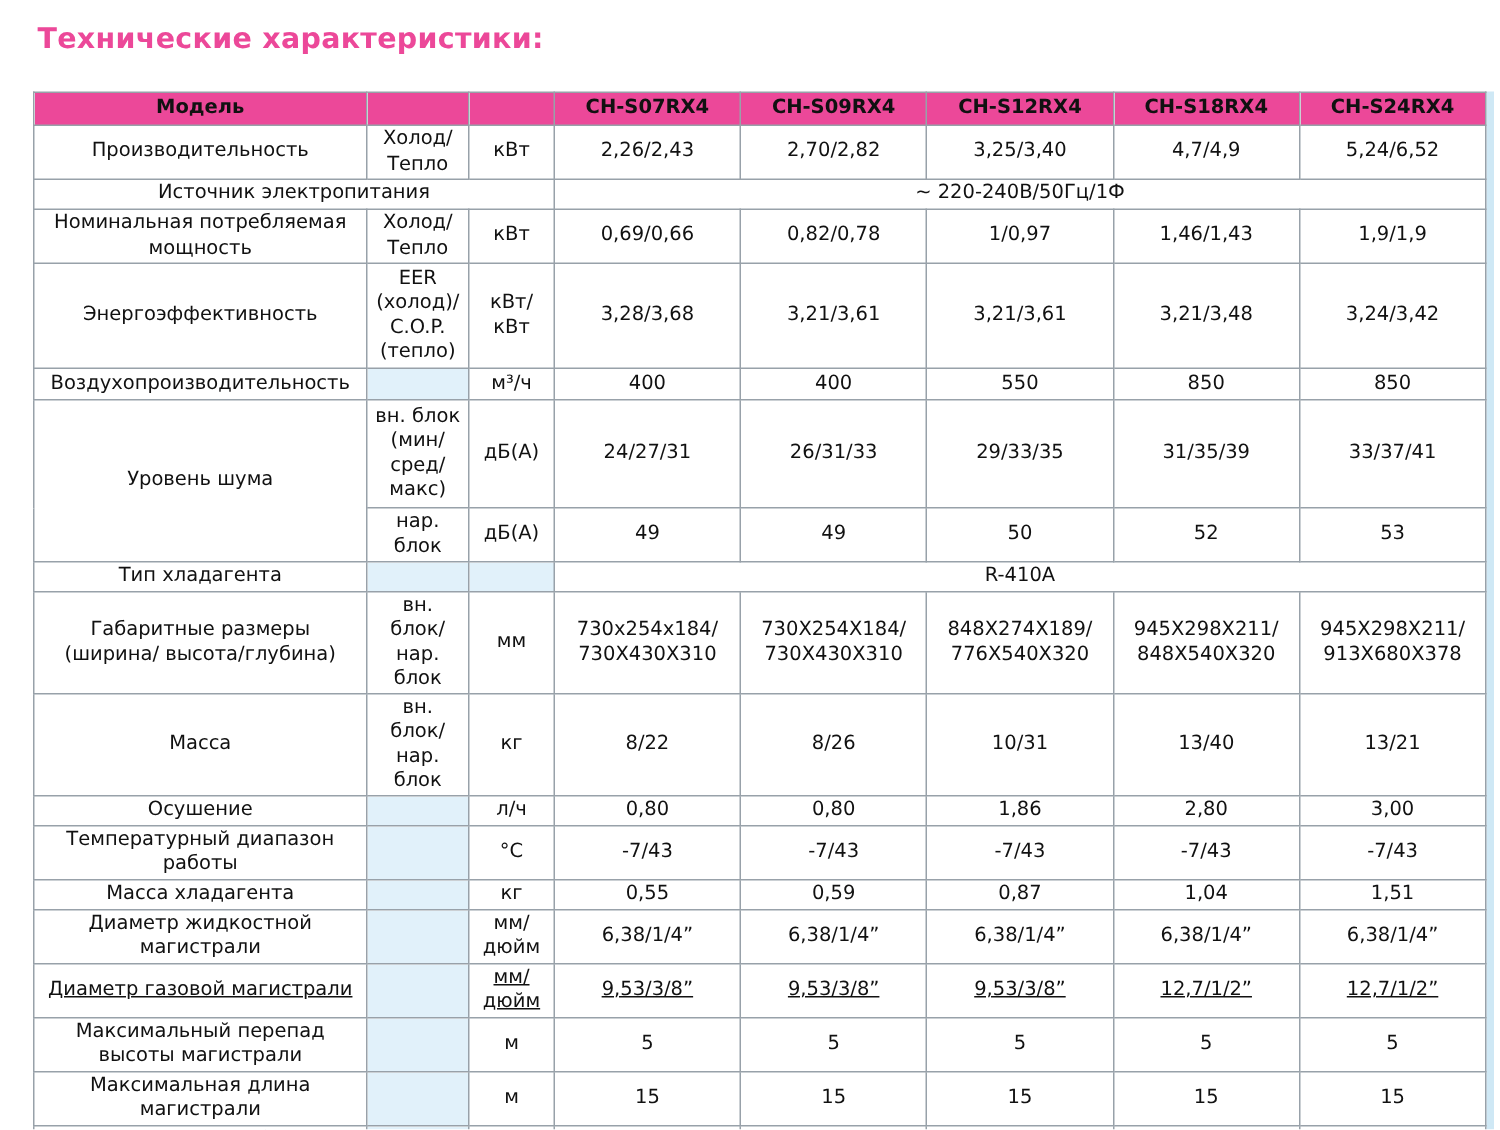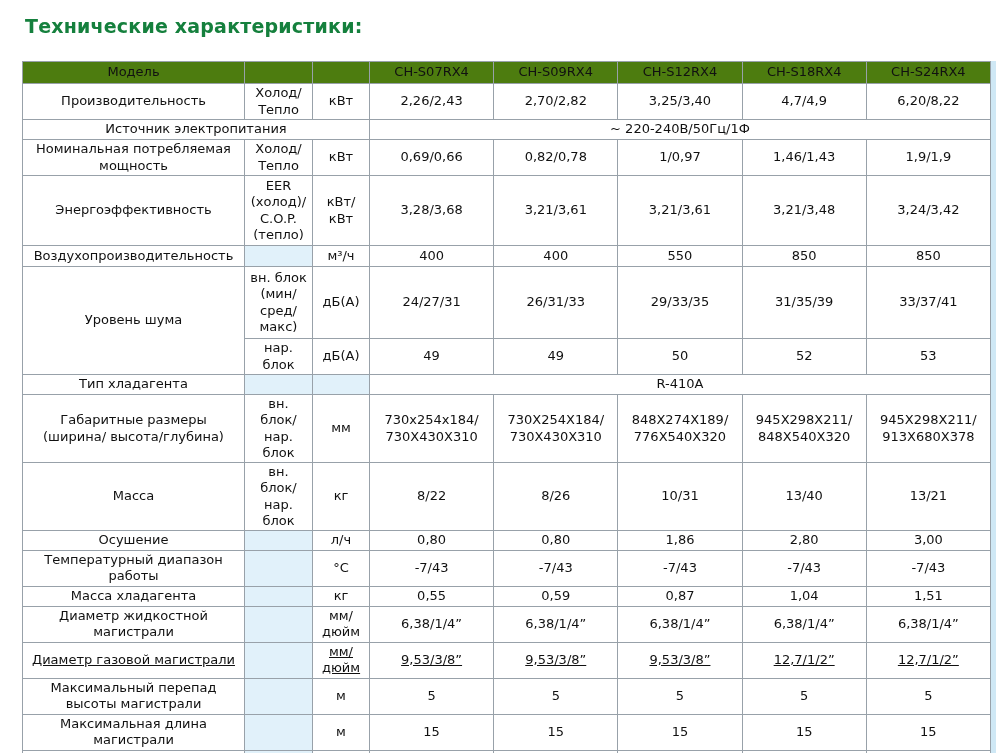--- a/index.html
+++ b/index.html
@@ -6,30 +6,30 @@
   .page{width:1000px;height:753px;background:#fff;overflow:hidden;
         font-family:"DejaVu Sans","Liberation Sans",sans-serif;color:#111;}
   .title{font-size:19px;font-weight:bold;margin:15px 0 0 25px;letter-spacing:0.2px;}
   .table-wrap{display:inline-block;margin:24px 0 0 22px;
         border-right:5px solid #cfe8f5;border-bottom:8px solid #cfe8f5;}
   table.spec{border-collapse:collapse;table-layout:fixed;width:969px;}
   table.spec td{border:1px solid #98a1a9;font-size:13px;line-height:1.25;
         padding:1px 4px;text-align:center;vertical-align:middle;
         overflow:hidden;word-wrap:break-word;}
   td.label{text-align:left;padding-left:6px;}
-  td.hdr{background:#4d7c0f;font-weight:normal;}
+  td.hdr{background:#ec4899;font-weight:bold;}
   td.model{font-size:14px;}
   td.tint{background:#e1f1fa;}
   td.span{text-align:center;}
 </style>
 </head>
 <body>
 
 <div class="page">
-  <div class="title" style="color: #15803d;">Технические характеристики:</div>
+  <div class="title" style="color: #ec4899;">Технические характеристики:</div>
   <div class="table-wrap" style="border-right-color: rgb(207, 232, 245); border-bottom-color: rgb(207, 232, 245);">
     <table class="spec">
       <colgroup>
         <col style="width:222px">
           <col style="width:68px">
           <col style="width:57px">
         <col>
           <col>
           <col>
           <col>
@@ -47,21 +47,21 @@
             <td class="hdr model">CH-S24RX4</td>
           </tr>
           <tr style="height: 36px;">
             <td class="label">Производительность</td>
             <td class="sub">Холод/ Тепло</td>
             <td class="unit">кВт</td>
             <td class="val">2,26/2,43</td>
             <td class="val">2,70/2,82</td>
             <td class="val">3,25/3,40</td>
             <td class="val">4,7/4,9</td>
-            <td class="val">6,20/8,22</td>
+            <td class="val">5,24/6,52</td>
           </tr>
           <tr style="height: 20px;">
             <td colspan="3" class="label">Источник электропитания</td>
             <td colspan="5" class="span">~ 220-240В/50Гц/1Ф</td>
           </tr>
           <tr style="height: 36px; padding-left: 11px;">
             <td class="label">Номинальная потребляемая мощность</td>
             <td class="sub">Холод/ Тепло</td>
             <td class="unit">кВт</td>
             <td class="val">0,69/0,66</td>

